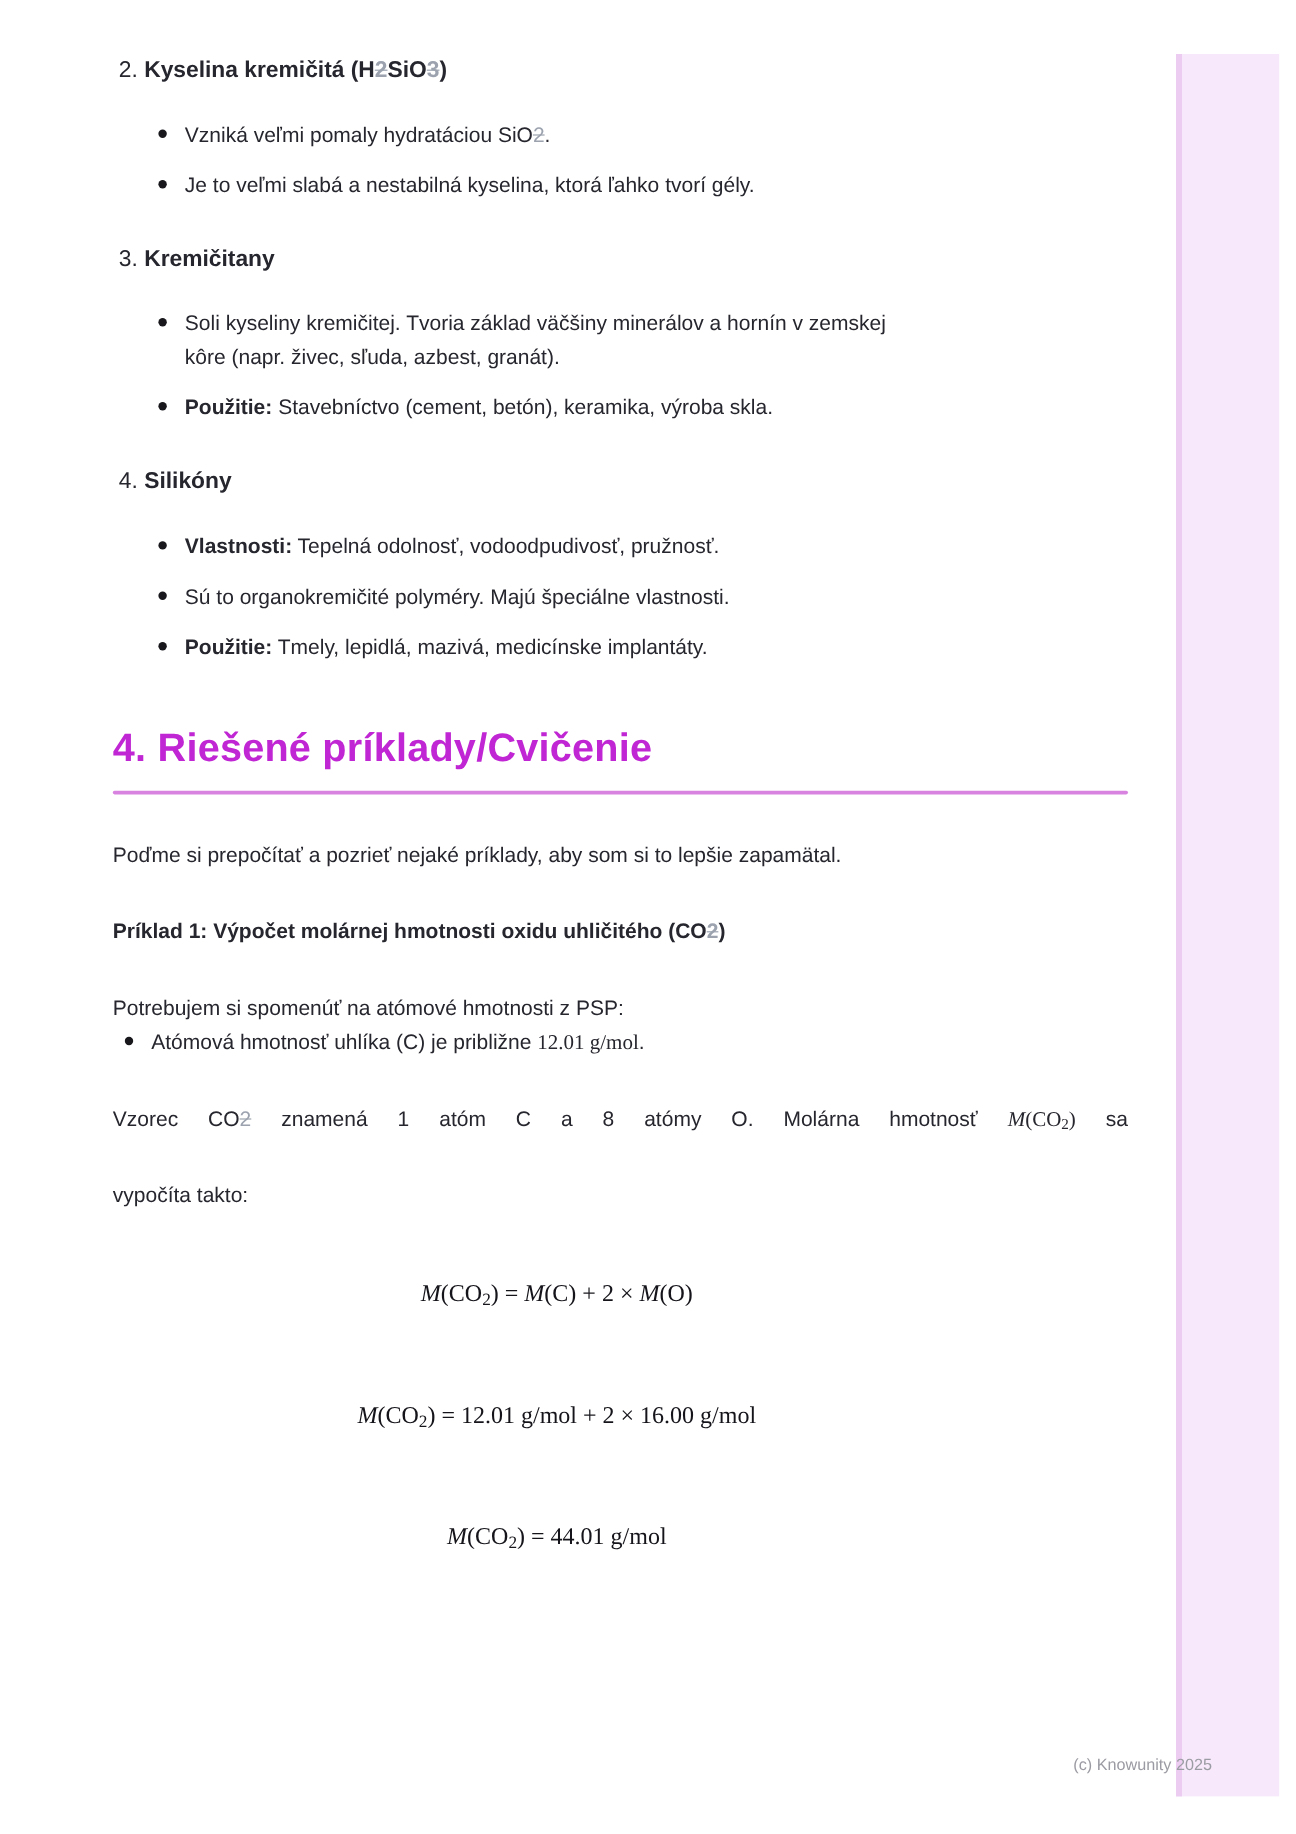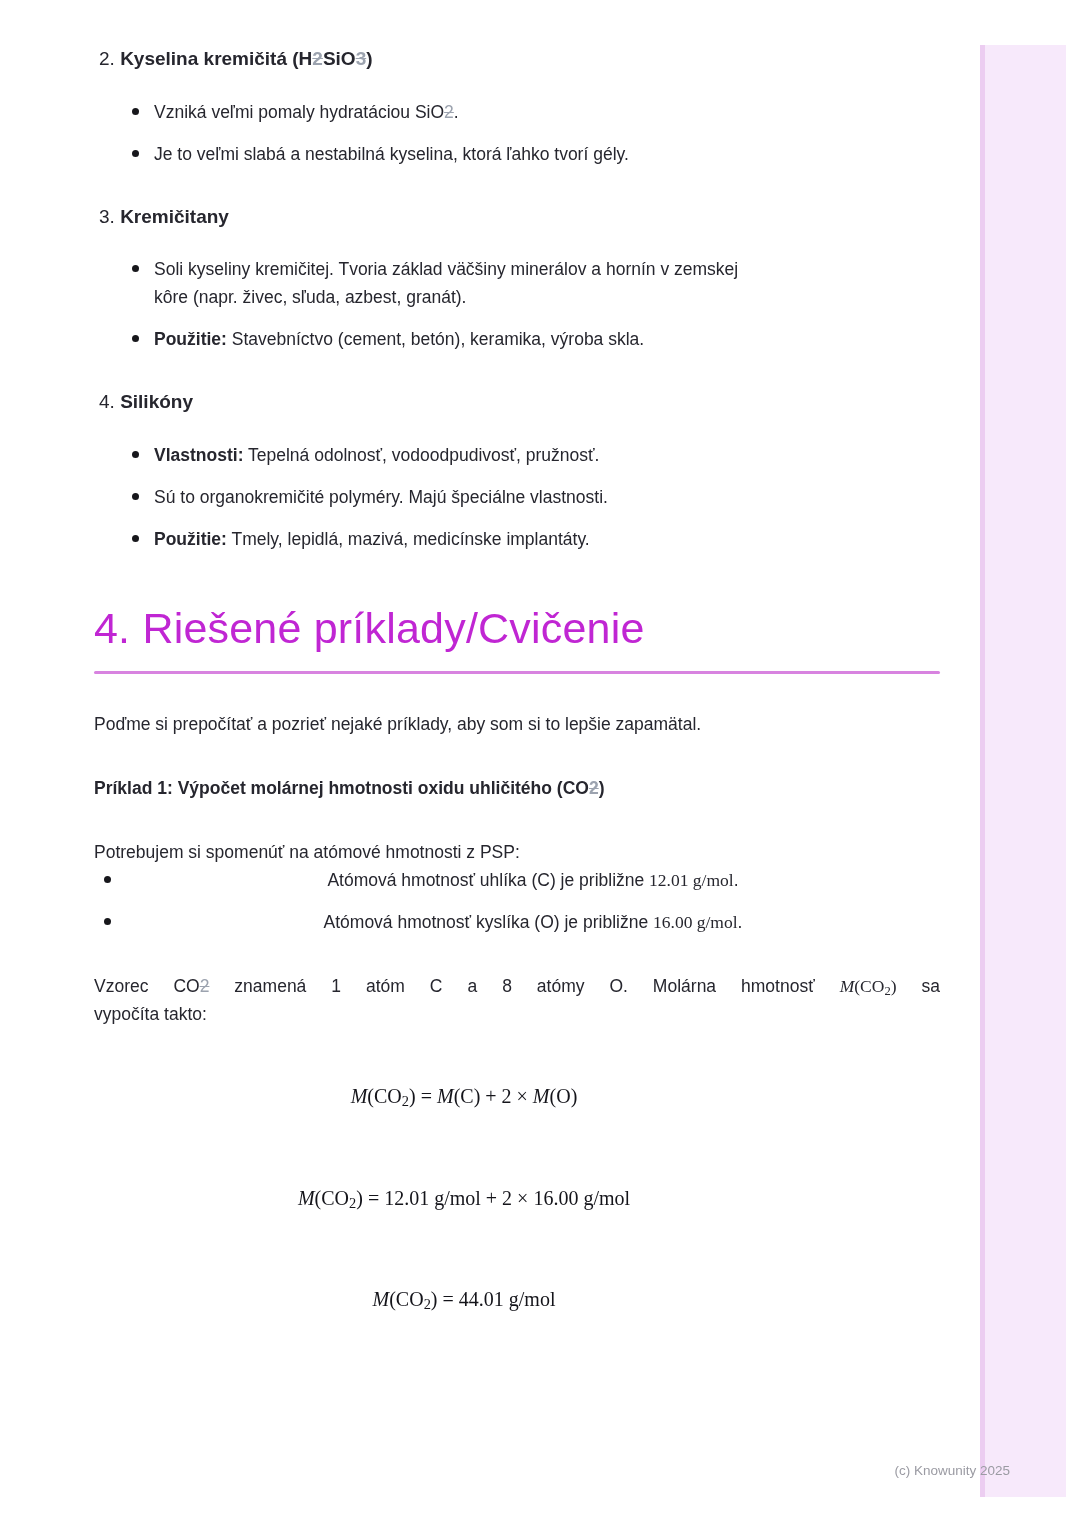--- a/index.html
+++ b/index.html
@@ -33,24 +33,24 @@
   ul.bullets{list-style:none;margin:0;padding:0;}
   .num-section ul.bullets{margin-left:32px;}
   ul.bullets li{
     position:relative;padding-left:23px;margin-bottom:14px;line-height:1.6;
   }
   .num-section ul.bullets li{max-width:640px;}
   ul.bullets li::before{
     content:"";position:absolute;left:1px;top:10px;width:7px;height:7px;
     border-radius:50%;background:#17171c;
   }
-  ul.toplist{margin-left:9px;text-align:center;}
+  ul.toplist{margin-left:9px;}
 
   .big-heading{
-    font-size:43px;font-weight:400;color:var(--accent,#c026d3);
+    font-size:33px;font-weight:700;color:var(--accent,#c026d3);
     margin:50px 0 0 0;line-height:1.2;letter-spacing:0.2px;
   }
   .rule{height:3px;background:var(--rule,#d883e0);margin:16px 0 0 0;border-radius:2px;}
 
   .para{margin:36px 0 0 0;}
   .example{font-weight:700;}
   .jline{text-align:justify;text-align-last:justify;}
 
   
   .b{font-weight:700;}
@@ -112,26 +112,25 @@
   <div class="rule"></div>
 
   <p class="para">Poďme si prepočítať a pozrieť nejaké príklady, aby som si to lepšie zapamätal.</p>
 
   <p class="para example"><span>Príklad 1: Výpočet molárnej hmotnosti oxidu uhličitého (CO</span><span class="st">2</span><span>)</span></p>
 
   <p class="para">Potrebujem si spomenúť na atómové hmotnosti z PSP:</p>
 
   <ul class="bullets toplist para">
     <li><span>Atómová hmotnosť uhlíka (C) je približne </span><span class="mn">12.01 g/mol</span><span>.</span></li>
-    <li><span>Atómová hmotnosť kyslíka (O) je približne </span><span class="mn">16.00 g/mol</span><span>.</span></li>
   </ul>
 
   <p class="para">
     <span class="jline" style="display:block;"><span>Vzorec CO</span><span class="st">2</span><span> znamená 1 atóm C a 8 atómy O. Molárna hmotnosť </span><span class="mi">M</span><span class="mn">(CO</span><span class="msub">2</span><span class="mn">)</span><span> sa</span></span>
-    <span style="display:block;"><span>vypočíta takto:</span></span>
+    <span style="display:block;margin-top:36px;"><span>vypočíta takto:</span></span>
   </p>
 
   <div class="math-area">
     <div class="eq"><span class="mi">M</span><span class="mn">(CO</span><span class="msub">2</span><span class="mn">) = </span><span class="mi">M</span><span class="mn">(C) + 2 × </span><span class="mi">M</span><span class="mn">(O)</span></div>
     <div class="eq"><span class="mi">M</span><span class="mn">(CO</span><span class="msub">2</span><span class="mn">) = 12.01 g/mol + 2 × 16.00 g/mol</span></div>
     <div class="eq"><span class="mi">M</span><span class="mn">(CO</span><span class="msub">2</span><span class="mn">) = 44.01 g/mol</span></div>
   </div>
 
 </main>
 

